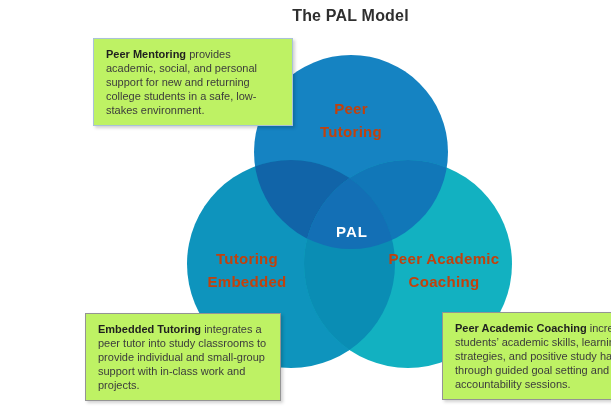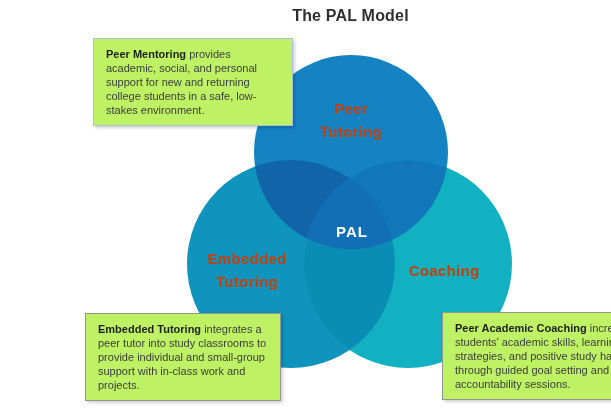--- a/index.html
+++ b/index.html
@@ -72,25 +72,26 @@
   </svg>
 
   <div class="clabel pm">
     <div>Peer</div>
     <div>Tutoring</div>
   </div>
 
   <div class="pal">PAL</div>
 
   <div class="clabel et">
+    <div>Tutoring</div>
     <div>Embedded</div>
-    <div>Tutoring</div>
   </div>
 
   <div class="clabel pac">
+    <div>Peer Academic</div>
     <div>Coaching</div>
   </div>
 
   <div class="callout c1">
     <b>Peer Mentoring</b><span> provides academic, social, and personal support for new and returning college students in a safe, low-stakes environment.</span>
   </div>
 
   <div class="callout c2">
     <b>Embedded Tutoring</b><span> integrates a peer tutor into study classrooms to provide individual and small-group support with in-class work and projects.</span>
   </div>

